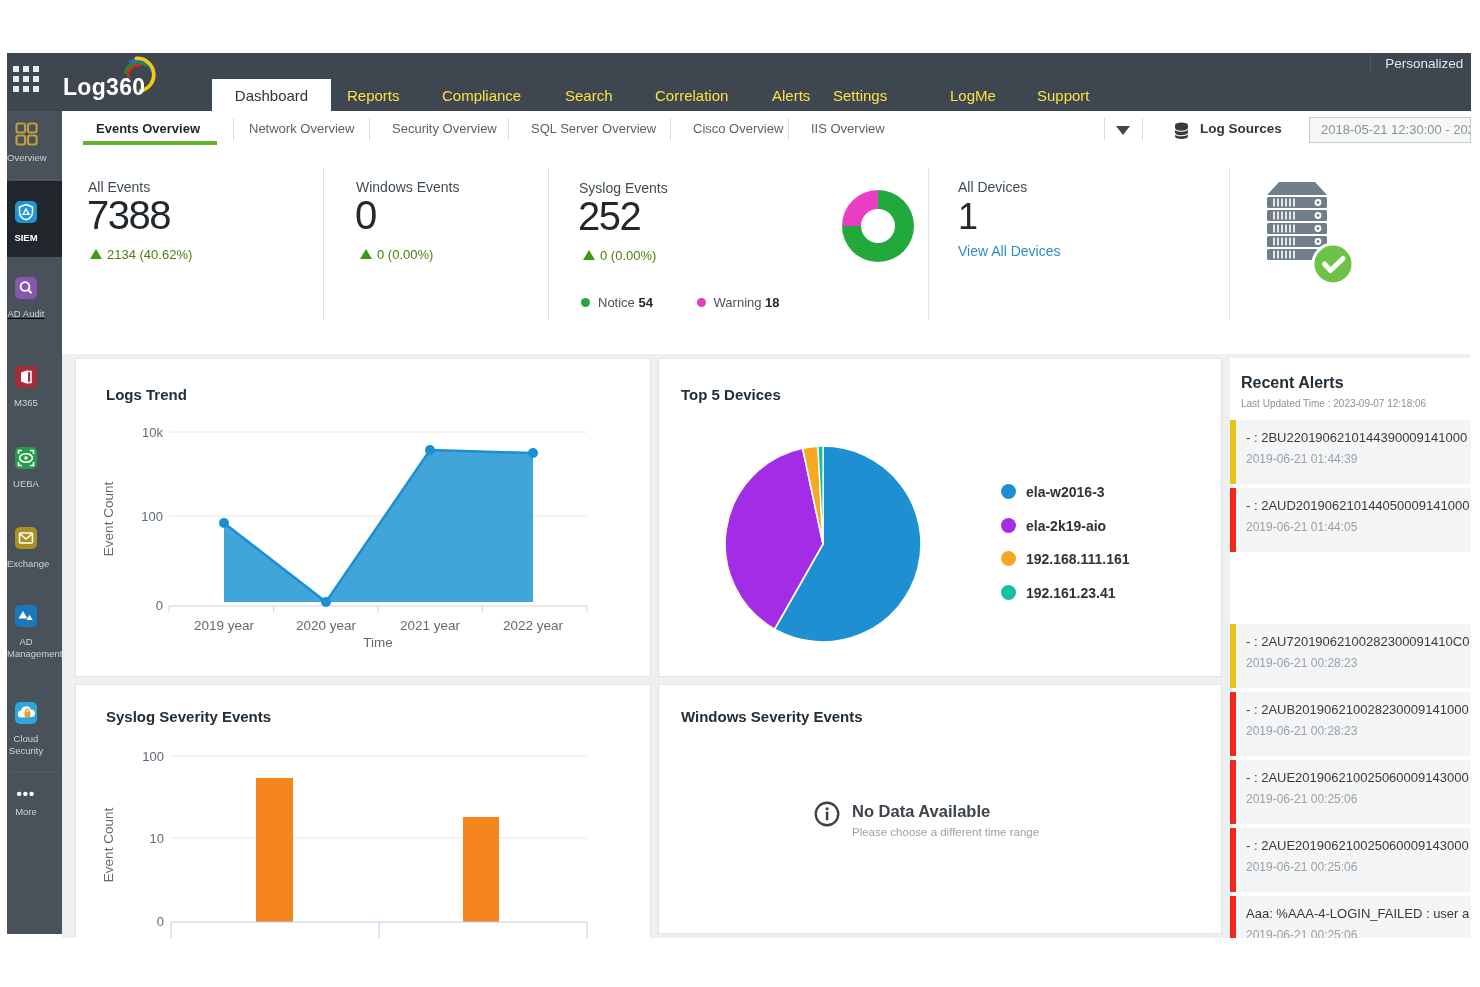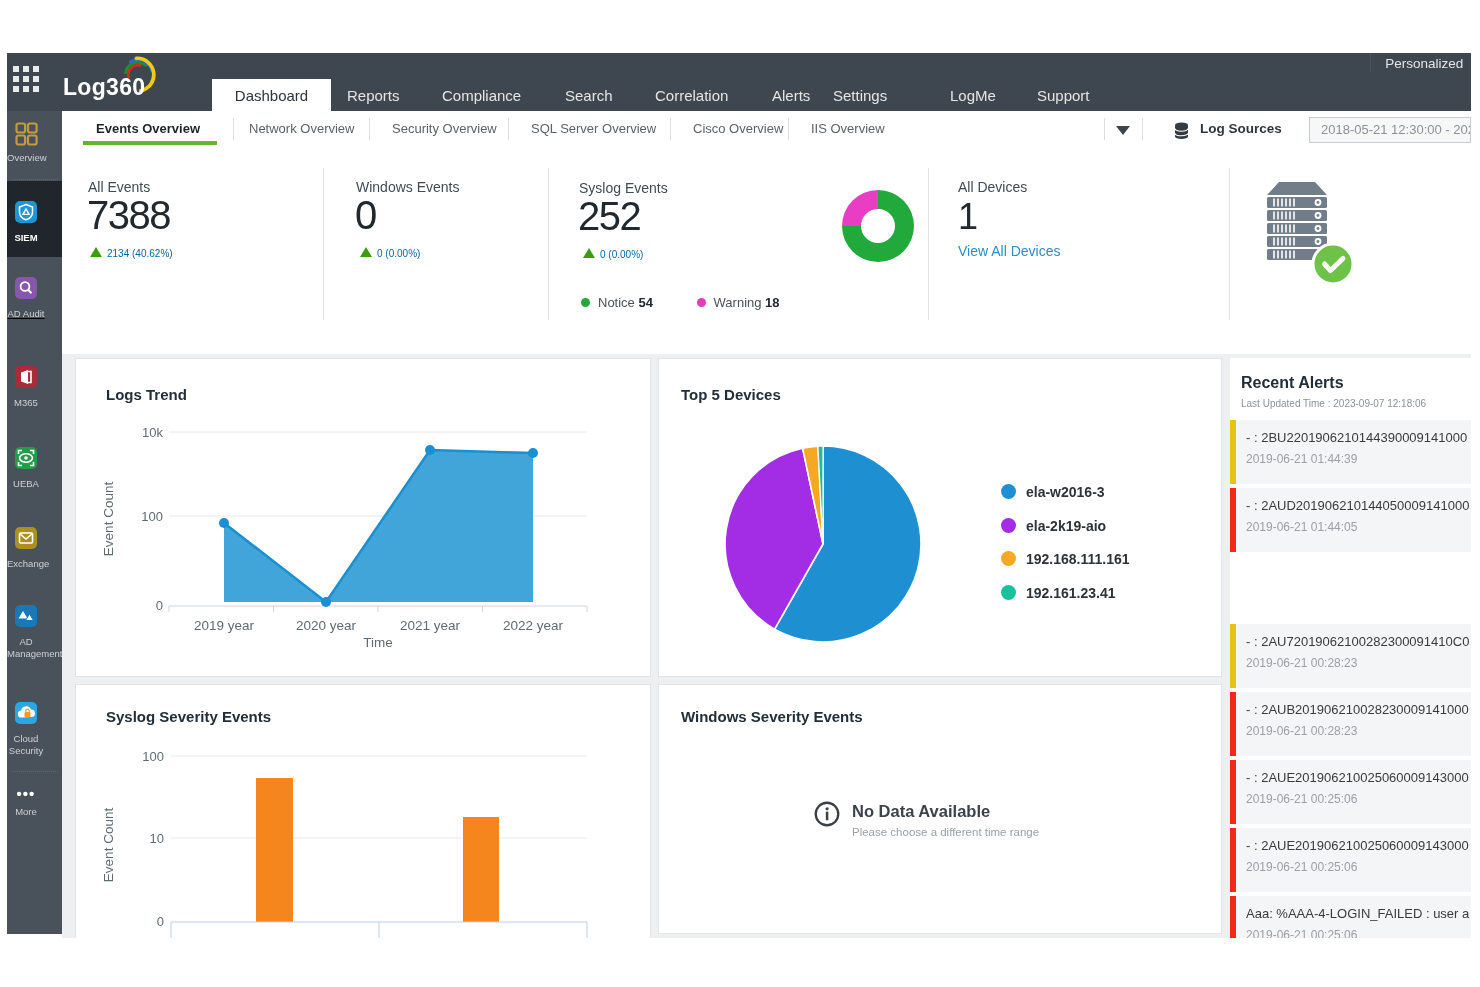--- a/index.html
+++ b/index.html
@@ -2,21 +2,21 @@
 <html><head>
 <meta charset="utf-8">
 <style>
   * { margin:0; padding:0; box-sizing:border-box; }
   html,body { width:1480px; height:987px; background:#fff; font-family:"Liberation Sans", sans-serif; overflow:hidden; }
   .app { position:absolute; left:7px; top:53px; width:1464px; height:885px; background:#fff; overflow:hidden; filter:blur(0.5px); }
   .abs { position:absolute; }
 
   
   .topbar { position:absolute; left:0; top:0; width:1464px; height:58px; background:#3e474f; }
-  .navitem { position:absolute; top:28px; height:30px; line-height:30px; color:#e5e5e5; font-size:15px; }
+  .navitem { position:absolute; top:28px; height:30px; line-height:30px; color:#fde047; font-size:15px; }
   .tab-dash { position:absolute; left:205px; top:26px; width:119px; height:32px; background:#fff; color:#2b3540; font-size:15px; text-align:center; line-height:34px; }
   .personalized { position:absolute; right:4px; top:0; height:19px; line-height:21px; color:#e2e6e9; font-size:13.5px; padding-left:14px; border-left:1px solid #4d565e; }
 
   
   .subnav { position:absolute; left:55px; top:58px; width:1184px; height:37px; background:#fff; }
   .sn-item { position:absolute; top:0; height:37px; line-height:36px; font-size:13px; color:#5b6267; white-space:nowrap; }
   .sn-active { color:#1e2429; font-weight:bold; }
   .sn-div { position:absolute; top:7px; height:22px; width:1px; background:#d9dde0; }
   .sn-underline { position:absolute; left:21px; top:30px; width:134px; height:4px; background:#64b32a; }
   .datebox { position:absolute; left:1247px; top:6px; width:162px; height:26px; background:#f6f7f7; border:1px solid #c7ccd0; color:#8a9297; font-size:13px; line-height:24px; padding-left:11px; white-space:nowrap; overflow:hidden; }
@@ -27,21 +27,21 @@
   .sb-label { color:#ccd2d7; font-size:9.5px; margin-top:5px; white-space:nowrap; letter-spacing:0; font-weight:normal; }
   .sb-icon { display:inline-block; width:22px; height:22px; border-radius:5px; position:relative; }
   .sb-active { position:absolute; left:0; top:70px; width:55px; height:76px; background:#20262c; }
   .sb-sep { position:absolute; left:4px; width:47px; border-top:1px dotted #5d6770; }
 
   
   .stats { position:absolute; left:55px; top:95px; width:1409px; height:206px; background:#fff;padding-left:40px; }
   .stat-div { position:absolute; top:20px; height:152px; width:1px; background:#e0e3e5; }
   .stat-label { font-size:14px; color:#3f4b54; }
   .stat-num { font-size:40px; color:#21282e; letter-spacing:-1.5px; }
-  .stat-chg { font-size:10px; color:#0369a1; }
+  .stat-chg { font-size:13px; color:#4d7c0f; }
   .tri-up { display:inline-block; width:0; height:0; border-left:6px solid transparent; border-right:6px solid transparent; border-bottom:10px solid #3d9b12; margin-right:5px; }
 
   
   .content { position:absolute; left:55px; top:301px; width:1409px; height:584px; background:#edeff0; }
   .card { position:absolute; background:#fff; border:1px solid #e2e5e7; }
   .card-title { font-size:15px; font-weight:bold; color:#222e38; position:absolute; }
 
   
   .alert-item { position:absolute; left:0; width:241px; height:64px; background:#f4f5f6; overflow:hidden; }
   .alert-bar { position:absolute; left:0; top:0; width:6px; height:64px; }

